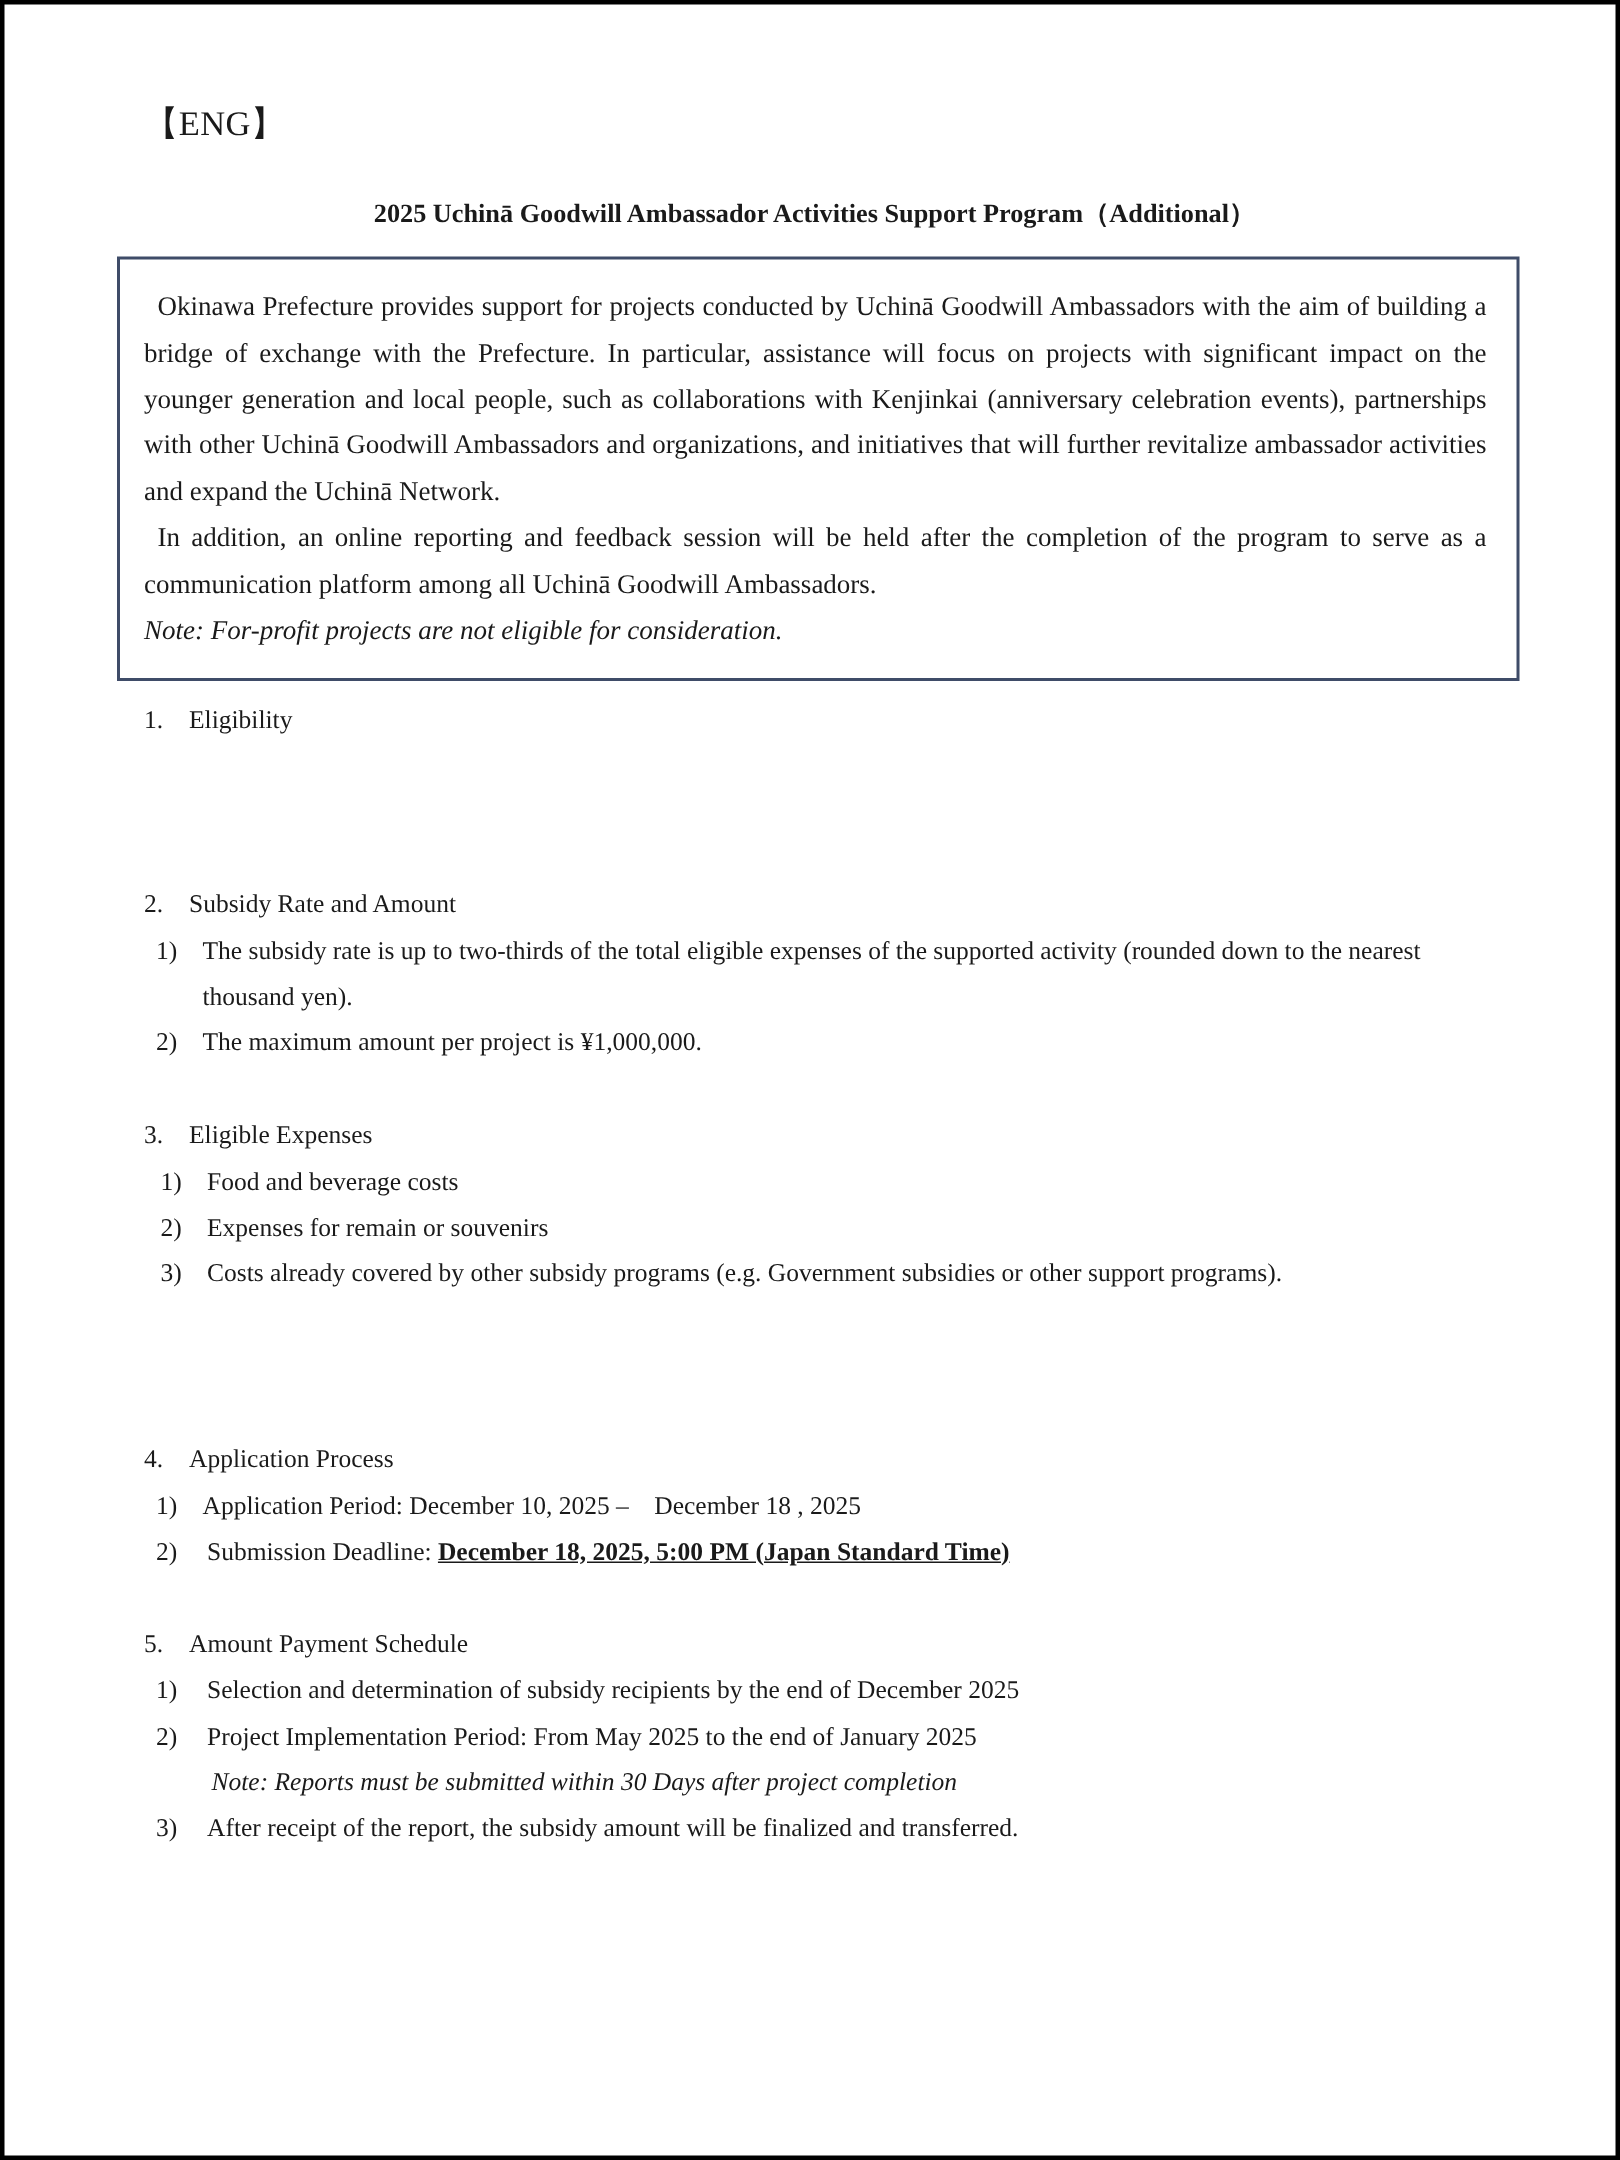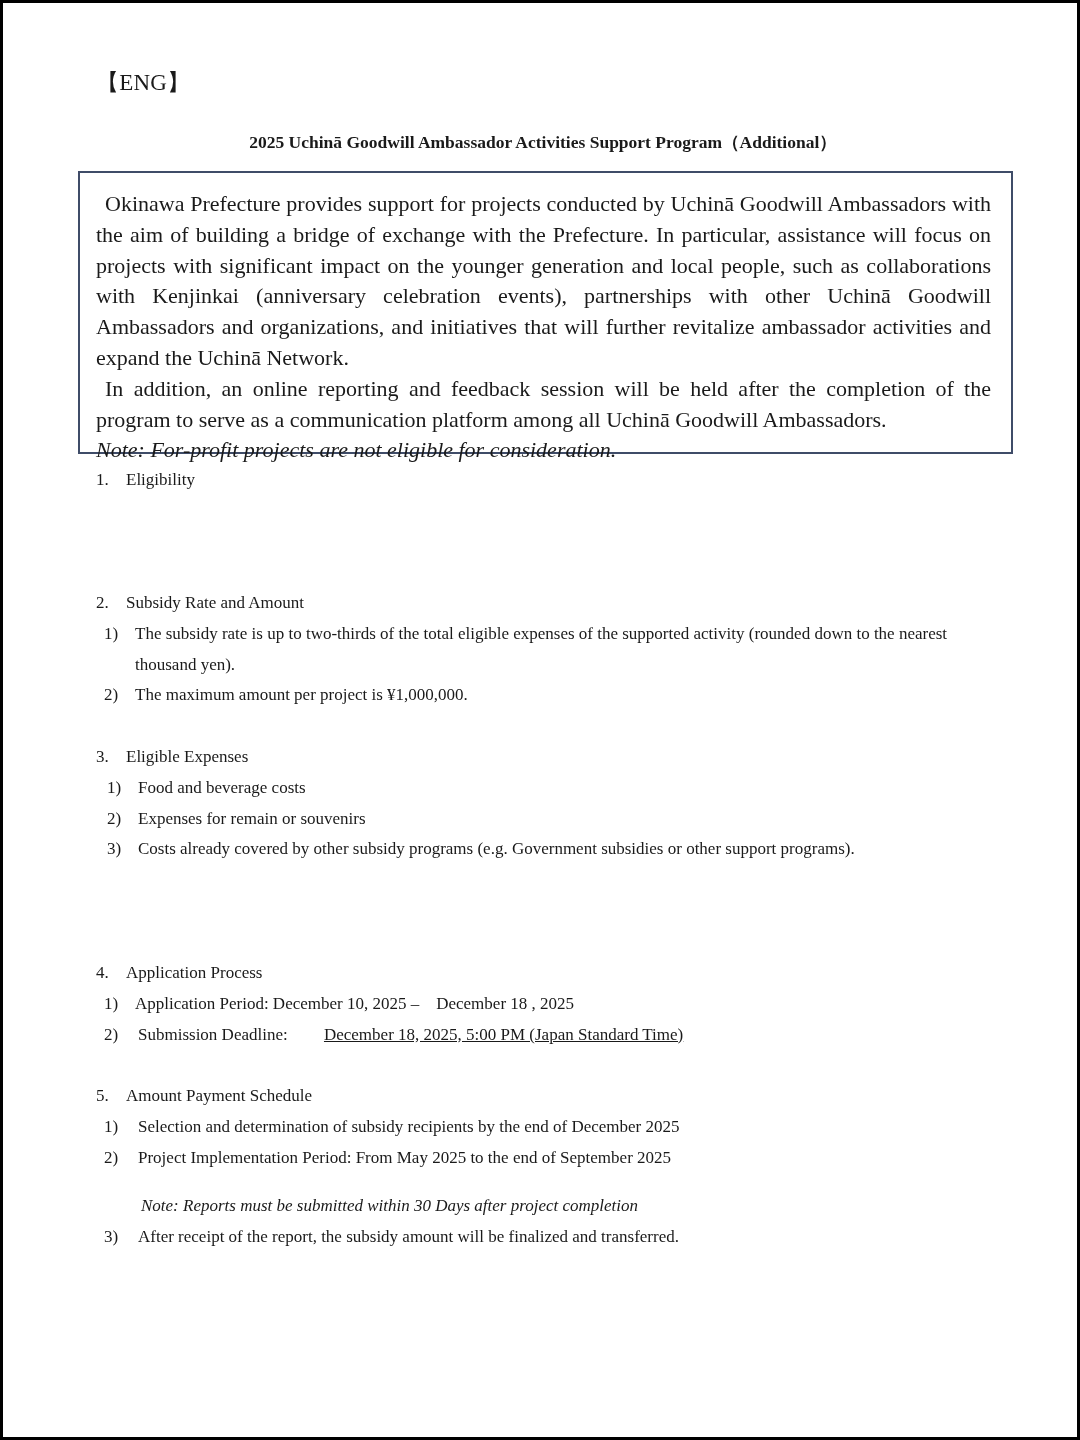--- a/index.html
+++ b/index.html
@@ -13,35 +13,35 @@
     box-sizing: border-box; border: 3px solid #000; background: #fff;
   }
   .lang-tag { position: absolute; left: 93px; top: 64px; font-size: 23px; letter-spacing: 0.2px; }
   .doc-title {
     position: absolute; left: 0; width: 1080px; top: 127px; text-align: center;
     font-size: 17.5px; font-weight: bold;
   }
   .intro-box {
     position: absolute; left: 75px; top: 168px; width: 935px; height: 283px;
     box-sizing: border-box; border: 2px solid #3f4c68; padding: 16px 20px 0 16px;
-    font-size: 22px; line-height: 30.8px; text-align: justify;
+    font-size: 18px; line-height: 30.8px; text-align: justify;
   }
   .intro-box p { margin: 0; }
   .indent { text-indent: 9px; }
   .italic { font-style: italic; }
   .section { position: absolute; left: 93px; width: 897px; font-size: 17px; line-height: 30.8px; }
   .section p { margin: 0; }
   .sec-head { display: flex; }
   .sec-num { width: 30px; }
   .body-text { text-indent: 8px; text-align: justify; }
   .list-item { display: flex; padding-left: 8px; }
   .li-num { width: 31px; flex: none; }
   .li-text { flex: 1; }
-  .note-line { padding-left: 45px; font-style: italic; margin-top: 18px; }
-  .deadline { font-weight: normal; text-decoration: underline; margin-left: 32px; }
+  .note-line { padding-left: 45px; font-style: italic; }
+  .deadline { font-weight: bold; text-decoration: underline; }
 </style>
 </head>
 <body>
 
 <div class="frame">
 
   <div class="lang-tag">【ENG】</div>
 
   <div class="doc-title">2025 Uchinā Goodwill Ambassador Activities Support Program（Additional）</div>
 
@@ -113,21 +113,21 @@
     <div class="sec-head">
       <span class="sec-num">5.</span>
       <span>Amount Payment Schedule</span>
     </div>
     <div class="list-item">
       <span class="li-num" style="width:34px;">1)</span>
       <span class="li-text">Selection and determination of subsidy recipients by the end of December 2025</span>
     </div>
     <div class="list-item">
       <span class="li-num" style="width:34px;">2)</span>
-      <span class="li-text">Project Implementation Period: From May 2025 to the end of September 2025</span>
+      <span class="li-text">Project Implementation Period: From May 2025 to the end of January 2025</span>
     </div>
     <div class="note-line">Note: Reports must be submitted within 30 Days after project completion</div>
     <div class="list-item">
       <span class="li-num" style="width:34px;">3)</span>
       <span class="li-text">After receipt of the report, the subsidy amount will be finalized and transferred.</span>
     </div>
   </div>
 
 </div>
 

